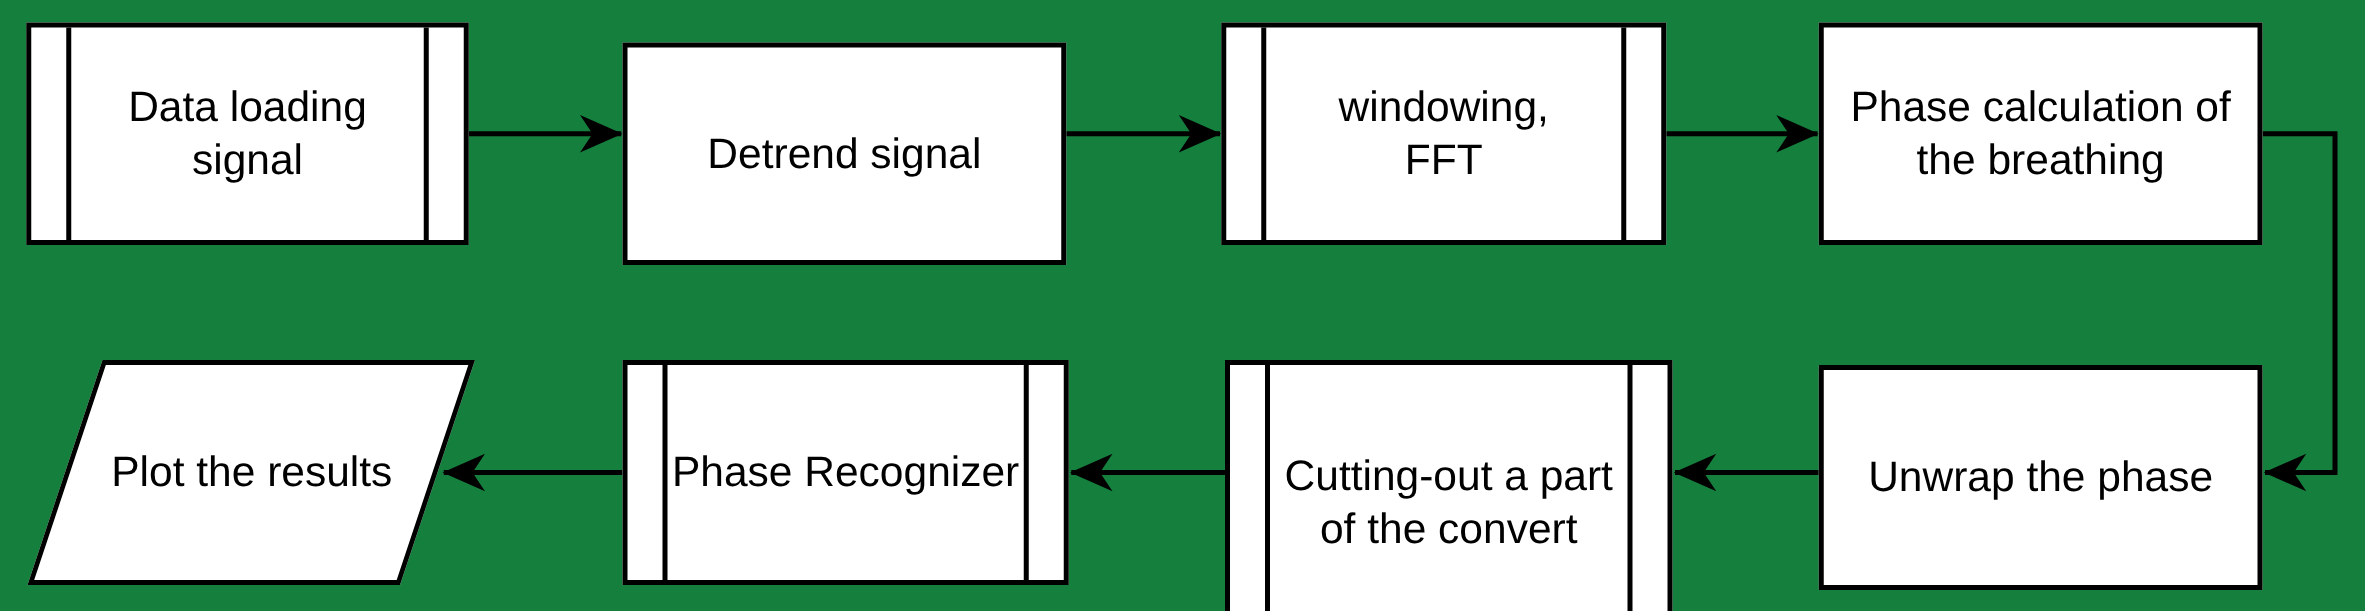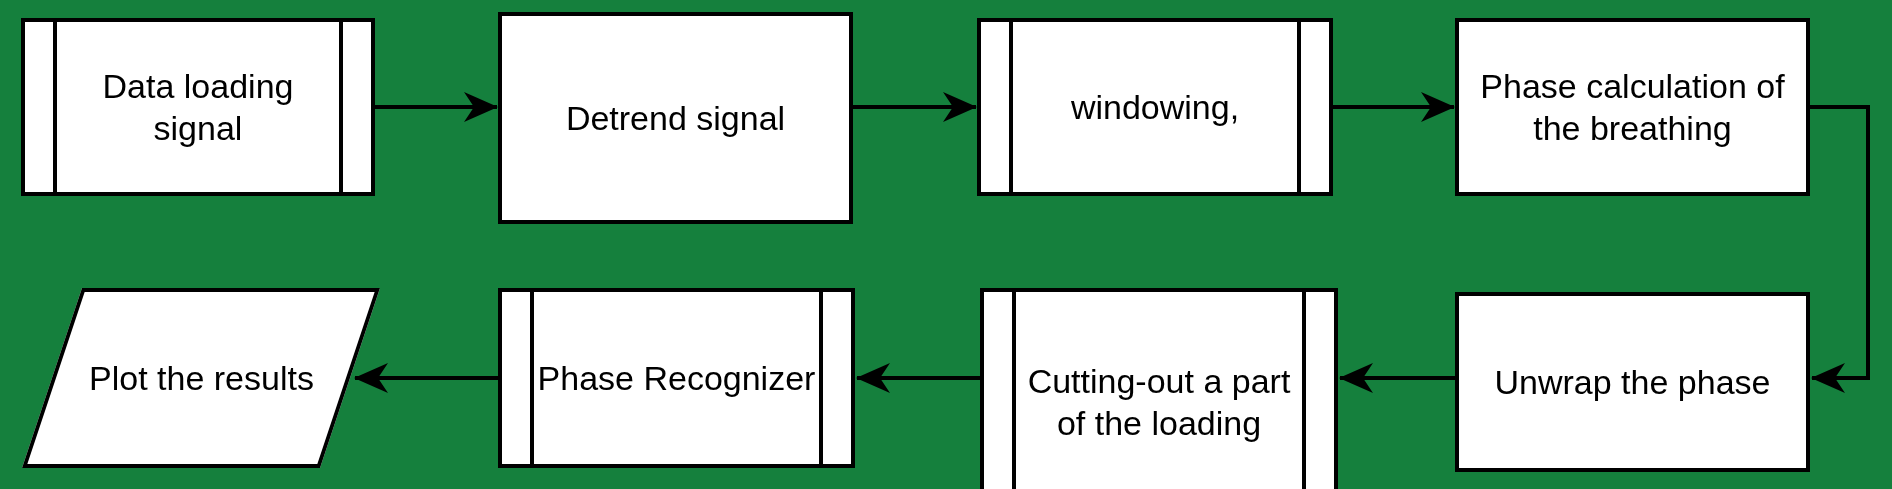--- a/index.html
+++ b/index.html
@@ -38,21 +38,21 @@
   }
   .bar-l { left: 28px; }
   .bar-r { right: 28px; }
   .label { position: relative; }
   .label span { display: block; }
   .parallelogram { transform: skewX(-18.43deg); }
   .parallelogram .label { transform: skewX(18.43deg); }
 
   
   #n-data-loading      { left: 21px;   top: 18px;  width: 354px; height: 178px; }
-  #n-detrend-signal    { left: 498px;  top: 12px;  width: 355px; height: 212px; }
+  #n-detrend-signal    { left: 498px;  top: 34px;  width: 355px; height: 178px; }
   #n-windowing-fft     { left: 977px;  top: 18px;  width: 356px; height: 178px; }
   #n-phase-calculation { left: 1455px; top: 18px;  width: 355px; height: 178px; }
   #n-unwrap-phase      { left: 1455px; top: 292px; width: 355px; height: 180px; }
   #n-cutting-out       { left: 980px;  top: 288px; width: 358px; height: 228px; }
   #n-peak-recognizer   { left: 498px;  top: 288px; width: 357px; height: 180px; }
   #n-plot-results      { left: 52px;   top: 288px; width: 298px; height: 180px; }
 </style>
 </head>
 <body>
 
@@ -86,20 +86,21 @@
     <div class="label">
       <span>Detrend signal</span>
     </div>
   </div>
 
   <div class="node" id="n-windowing-fft">
     <span class="bar bar-l"></span>
     <span class="bar bar-r"></span>
     <div class="label">
       <span>windowing,</span>
+      <span>FFT</span>
     </div>
   </div>
 
   <div class="node" id="n-phase-calculation">
     <div class="label">
       <span>Phase calculation of</span>
       <span>the breathing</span>
     </div>
   </div>
 
@@ -107,21 +108,21 @@
     <div class="label">
       <span>Unwrap the phase</span>
     </div>
   </div>
 
   <div class="node" id="n-cutting-out">
     <span class="bar bar-l"></span>
     <span class="bar bar-r"></span>
     <div class="label">
       <span>Cutting-out a part</span>
-      <span>of the loading</span>
+      <span>of the convert</span>
     </div>
   </div>
 
   <div class="node" id="n-peak-recognizer">
     <span class="bar bar-l"></span>
     <span class="bar bar-r"></span>
     <div class="label">
       <span>Phase Recognizer</span>
     </div>
   </div>

